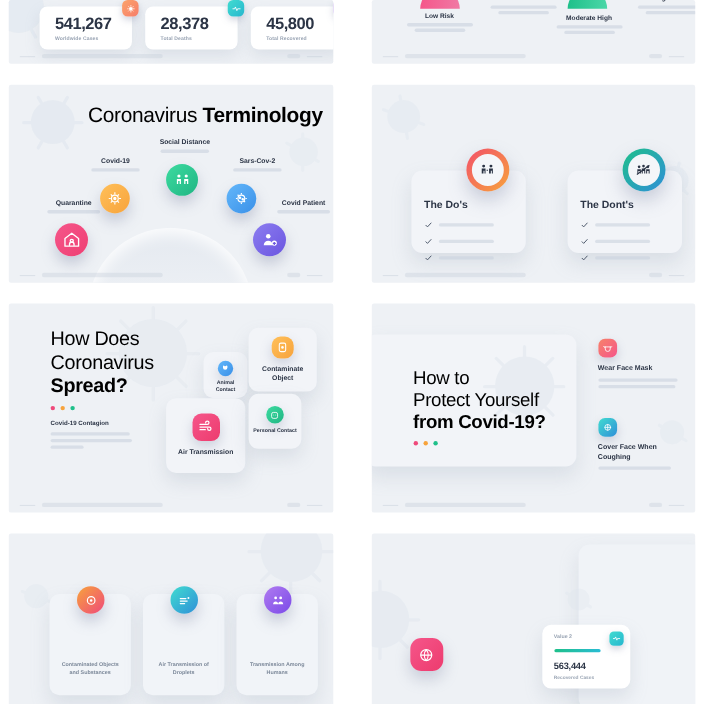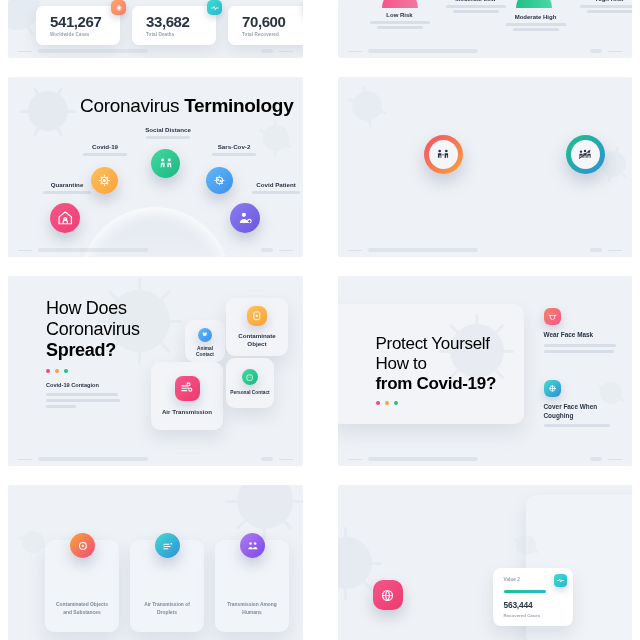--- a/index.html
+++ b/index.html
@@ -210,31 +210,31 @@
           <svg viewBox="0 0 24 24" fill="#fff">
               <circle cx="12" cy="12" r="5"></circle>
               <g stroke="#fff" stroke-width="2">
                 <path d="M12 2v4M12 18v4M2 12h4M18 12h4M5 5l3 3M16 16l3 3M19 5l-3 3M8 16l-3 3"></path>
               </g>
             </svg>
         </div>
       </div>
 
       <div class="stat-card">
-        <div class="stat-num">33,682</div>
+        <div class="stat-num">28,378</div>
         <div class="stat-lbl">Total Deaths</div>
         <div class="stat-badge" style="background:linear-gradient(135deg,#41dcd0,#27b7cf)">
           <svg viewBox="0 0 24 24" fill="none" stroke="#fff" stroke-width="2.4" stroke-linecap="round">
               <path d="M2 12h5l2-5 4 10 2-5h7"></path>
             </svg>
         </div>
       </div>
 
       <div class="stat-card">
-        <div class="stat-num">70,600</div>
+        <div class="stat-num">45,800</div>
         <div class="stat-lbl">Total Recovered</div>
         <div class="stat-badge" style="background:linear-gradient(135deg,#b07bf0,#8c5ae8)">
           <svg viewBox="0 0 24 24" fill="#fff">
               <path d="M12 2l8 3v7c0 5-3.5 8.5-8 10-4.5-1.5-8-5-8-10V5z"></path>
             </svg>
         </div>
       </div>
     </div>
     <div class="footer">
       <span class="rule"></span>
@@ -381,32 +381,78 @@
   <div class="slide">
     <div class="virus" style="width:30px;height:30px;left:14px;top:14px;opacity:.4">
         <i style="transform:rotate(20deg)"></i>
         <i style="transform:rotate(80deg)"></i>
       </div>
     <div class="virus" style="width:26px;height:26px;right:6px;top:74px;opacity:.4">
         <i style="transform:rotate(45deg)"></i>
         <i style="transform:rotate(105deg)"></i>
       </div>
 
+    <div class="dd-card" style="left:36px;top:78px;">
+      <div class="dd-title">The Do's</div>
+      <div class="dd-list">
+        <div class="dd-li">
+          <svg viewBox="0 0 24 24" fill="none" stroke="#4a5568" stroke-width="3" stroke-linecap="round" stroke-linejoin="round">
+              <path d="M4 13l5 5L20 6"></path>
+            </svg>
+          <span class="blurline"></span>
+        </div>
+        <div class="dd-li">
+          <svg viewBox="0 0 24 24" fill="none" stroke="#4a5568" stroke-width="3" stroke-linecap="round" stroke-linejoin="round">
+              <path d="M4 13l5 5L20 6"></path>
+            </svg>
+          <span class="blurline"></span>
+        </div>
+        <div class="dd-li">
+          <svg viewBox="0 0 24 24" fill="none" stroke="#4a5568" stroke-width="3" stroke-linecap="round" stroke-linejoin="round">
+              <path d="M4 13l5 5L20 6"></path>
+            </svg>
+          <span class="blurline"></span>
+        </div>
+      </div>
+    </div>
     <div class="ring" style="left:86px;top:58px;width:39px;height:39px;background:linear-gradient(135deg,#f2506a,#f7a33c)">
       <div class="inner" style="width:29px;height:29px;">
         <svg viewBox="0 0 24 24" width="16" height="16" fill="#2b3445">
             <circle cx="7" cy="6" r="2"></circle>
             <path d="M4.4 9.4h5.2V16H8.2v-3.6H6.8V16H4.4z"></path>
             <circle cx="17" cy="6" r="2"></circle>
             <path d="M14.4 9.4h5.2V16h-1.4v-3.6h-1.4V16h-2.4z"></path>
             <path d="M11 11h2v1.4h-2z"></path>
           </svg>
       </div>
     </div>
 
+    <div class="dd-card" style="left:178px;top:78px;">
+      <div class="dd-title">The Dont's</div>
+      <div class="dd-list">
+        <div class="dd-li">
+          <svg viewBox="0 0 24 24" fill="none" stroke="#4a5568" stroke-width="3" stroke-linecap="round" stroke-linejoin="round">
+              <path d="M4 13l5 5L20 6"></path>
+            </svg>
+          <span class="blurline"></span>
+        </div>
+        <div class="dd-li">
+          <svg viewBox="0 0 24 24" fill="none" stroke="#4a5568" stroke-width="3" stroke-linecap="round" stroke-linejoin="round">
+              <path d="M4 13l5 5L20 6"></path>
+            </svg>
+          <span class="blurline"></span>
+        </div>
+        <div class="dd-li">
+          <svg viewBox="0 0 24 24" fill="none" stroke="#4a5568" stroke-width="3" stroke-linecap="round" stroke-linejoin="round">
+              <path d="M4 13l5 5L20 6"></path>
+            </svg>
+          <span class="blurline"></span>
+        </div>
+      </div>
+    </div>
     <div class="ring" style="left:228px;top:58px;width:39px;height:39px;background:linear-gradient(135deg,#1fc08a,#2f8fd8)">
       <div class="inner" style="width:29px;height:29px;">
         <svg viewBox="0 0 24 24" width="16" height="16" fill="#2b3445">
             <circle cx="6" cy="7" r="1.8"></circle>
             <circle cx="12" cy="6" r="1.8"></circle>
             <circle cx="18" cy="7" r="1.8"></circle>
             <path d="M3.6 10.2h4.8V16H7v-3.2H5V16H3.6zM9.6 9.2h4.8V16H13v-3.2h-2V16H9.6zM15.6 10.2h4.8V16H19v-3.2h-2V16h-1.4z"></path>
             <path d="M3 17.5L20 4.8" stroke="#2b3445" stroke-width="1.4"></path>
           </svg>
       </div>
@@ -505,22 +551,22 @@
         <i style="transform:rotate(0deg)"></i>
         <i style="transform:rotate(45deg)"></i>
         <i style="transform:rotate(90deg)"></i>
         <i style="transform:rotate(135deg)"></i>
       </div>
     <div class="virus" style="width:22px;height:22px;right:10px;top:106px;opacity:.35">
         <i style="transform:rotate(30deg)"></i>
       </div>
 
     <div class="h-title" style="position:absolute;left:38px;top:58px;font-size:17px;">
+      <div>How to</div>
       <div>Protect Yourself</div>
-      <div>How to</div>
       <div><b>from Covid-19?</b></div>
       <div class="dots">
         <span style="background:#ef4a7b"></span>
           <span style="background:#f7a33c"></span>
           <span style="background:#1fc08a"></span>
       </div>
     </div>
 
     <div class="protect-item" style="left:206px;top:32px;">
       <div class="pi-icon" style="background:linear-gradient(135deg,#f7826a,#f5568a)">

